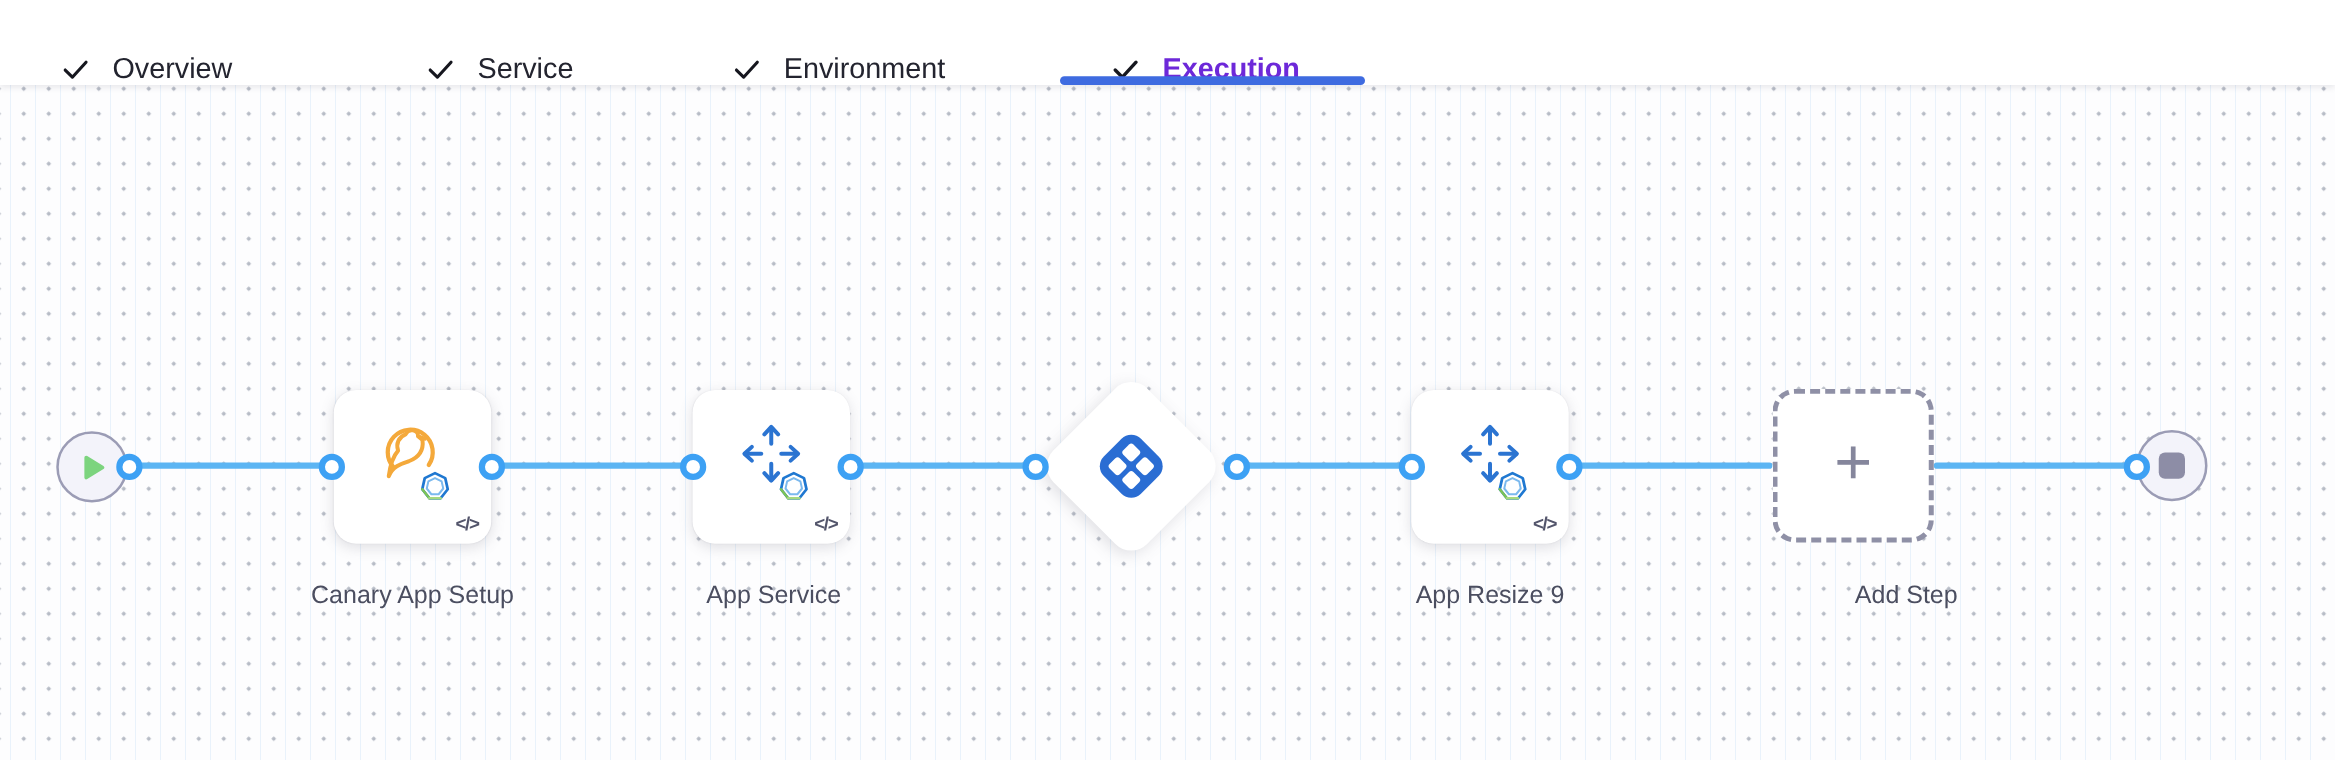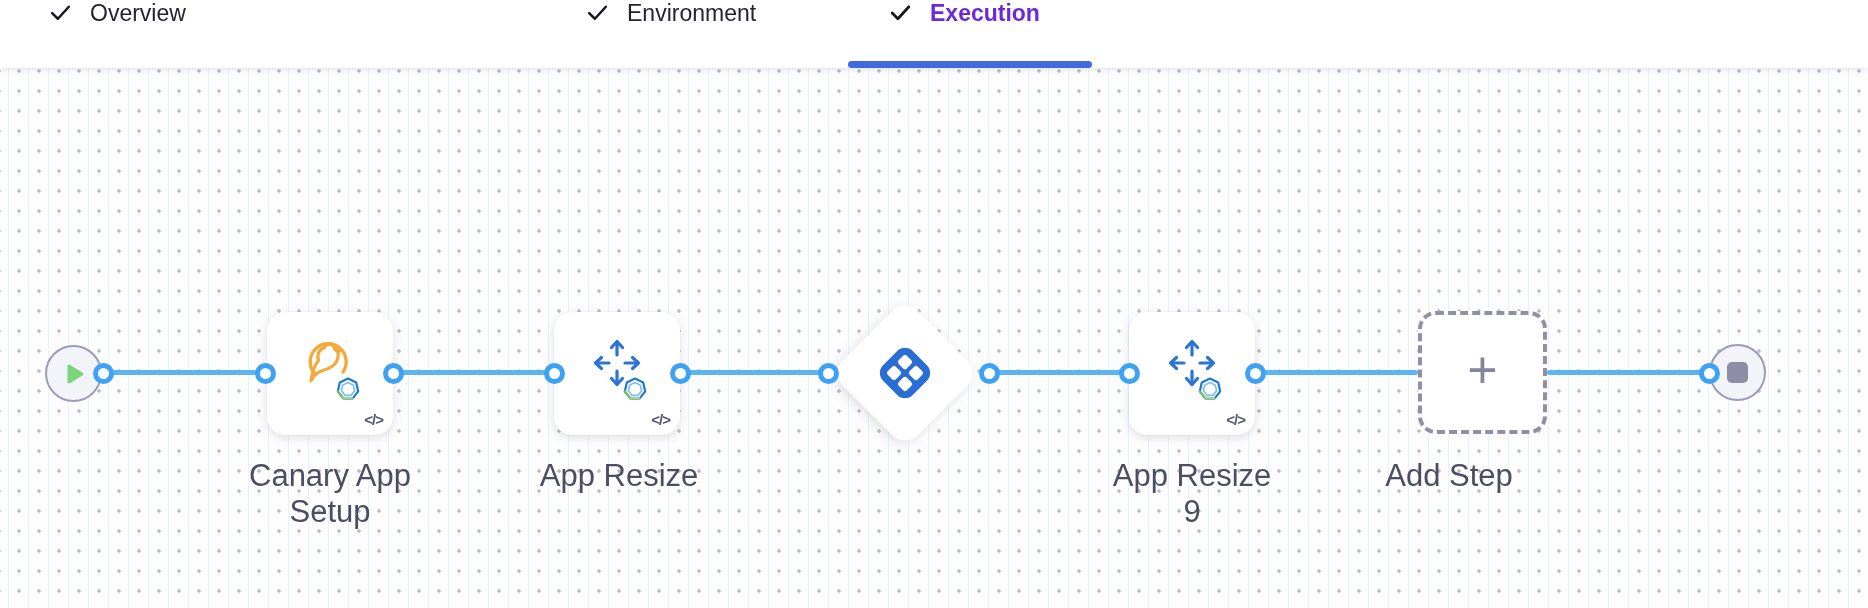--- a/index.html
+++ b/index.html
@@ -6,21 +6,21 @@
   html,body { width:1868px; height:608px; font-family:"Liberation Sans", sans-serif; background:#fff; overflow:hidden; }
 
   
   .header {
     position:relative; width:1868px; height:68px; background:#fff;
     box-shadow:0 2px 5px rgba(40,41,61,0.10);
     z-index:5;
   }
   .tab {
     position:absolute; top:0; height:68px;
-    display:flex; align-items:flex-start; gap:17px;
+    display:flex; align-items:flex-end; gap:17px;
     font-size:23px; color:#23242f; cursor:pointer; white-space:nowrap;
   }
   .tab .check-icon { width:25px; height:25px; display:block; }
   .tab.active { font-weight:700; color:#6d28d9; }
   .tab-underline {
     position:absolute; left:848px; bottom:0; width:244px; height:7px;
     background:#3e6be0; border-radius:5px;
   }
 
   
@@ -73,32 +73,38 @@
 
   .add-step-card {
     position:absolute; left:1418px; top:243px; width:129px; height:123px;
     background:#fff; border:4px dashed #8f90a6; border-radius:18px; z-index:2;
     display:flex; align-items:center; justify-content:center; cursor:pointer;
   }
   .plus-glyph { font-size:52px; font-weight:400; color:#85869c; line-height:1; margin-top:-6px; }
 
   .step-label {
     position:absolute; top:390px; width:170px; text-align:center;
-    font-size:31px; line-height:36px; color:#4b4e60; z-index:2;
+    font-size:20px; line-height:36px; color:#4b4e60; z-index:2;
   }
 </style>
 </head>
 <body>
 
 <div class="header">
   <div class="tab" style="left:48px">
     <svg class="check-icon" viewBox="0 0 24 24" fill="none">
         <polyline points="4,12.5 9.5,18 20,6.5" stroke="#16171f" stroke-width="2.4" stroke-linecap="round" stroke-linejoin="round"></polyline>
       </svg>
     <span>Overview</span>
+  </div>
+  <div class="tab" style="left:340px">
+    <svg class="check-icon" viewBox="0 0 24 24" fill="none">
+        <polyline points="4,12.5 9.5,18 20,6.5" stroke="#16171f" stroke-width="2.4" stroke-linecap="round" stroke-linejoin="round"></polyline>
+      </svg>
+    <span>Service</span>
   </div>
   <div class="tab" style="left:585px">
     <svg class="check-icon" viewBox="0 0 24 24" fill="none">
         <polyline points="4,12.5 9.5,18 20,6.5" stroke="#16171f" stroke-width="2.4" stroke-linecap="round" stroke-linejoin="round"></polyline>
       </svg>
     <span>Environment</span>
   </div>
   <div class="tab active" style="left:888px">
     <svg class="check-icon" viewBox="0 0 24 24" fill="none">
         <polyline points="4,12.5 9.5,18 20,6.5" stroke="#16171f" stroke-width="2.6" stroke-linecap="round" stroke-linejoin="round"></polyline>
@@ -202,17 +208,17 @@
 
   <div class="add-step-card">
     <span class="plus-glyph">+</span>
   </div>
 
   <div class="terminal-node" style="left:1709px; top:276px">
     <span class="stop-square"></span>
   </div>
 
   <div class="step-label" style="left:245px">Canary App Setup</div>
-  <div class="step-label" style="left:534px">App Resize</div>
+  <div class="step-label" style="left:534px">App Service</div>
   <div class="step-label" style="left:1107px">App Resize 9</div>
-  <div class="step-label" style="left:1364px">Add Step</div>
+  <div class="step-label" style="left:1440px">Add Step</div>
 
 </div>
 
 </body></html>

